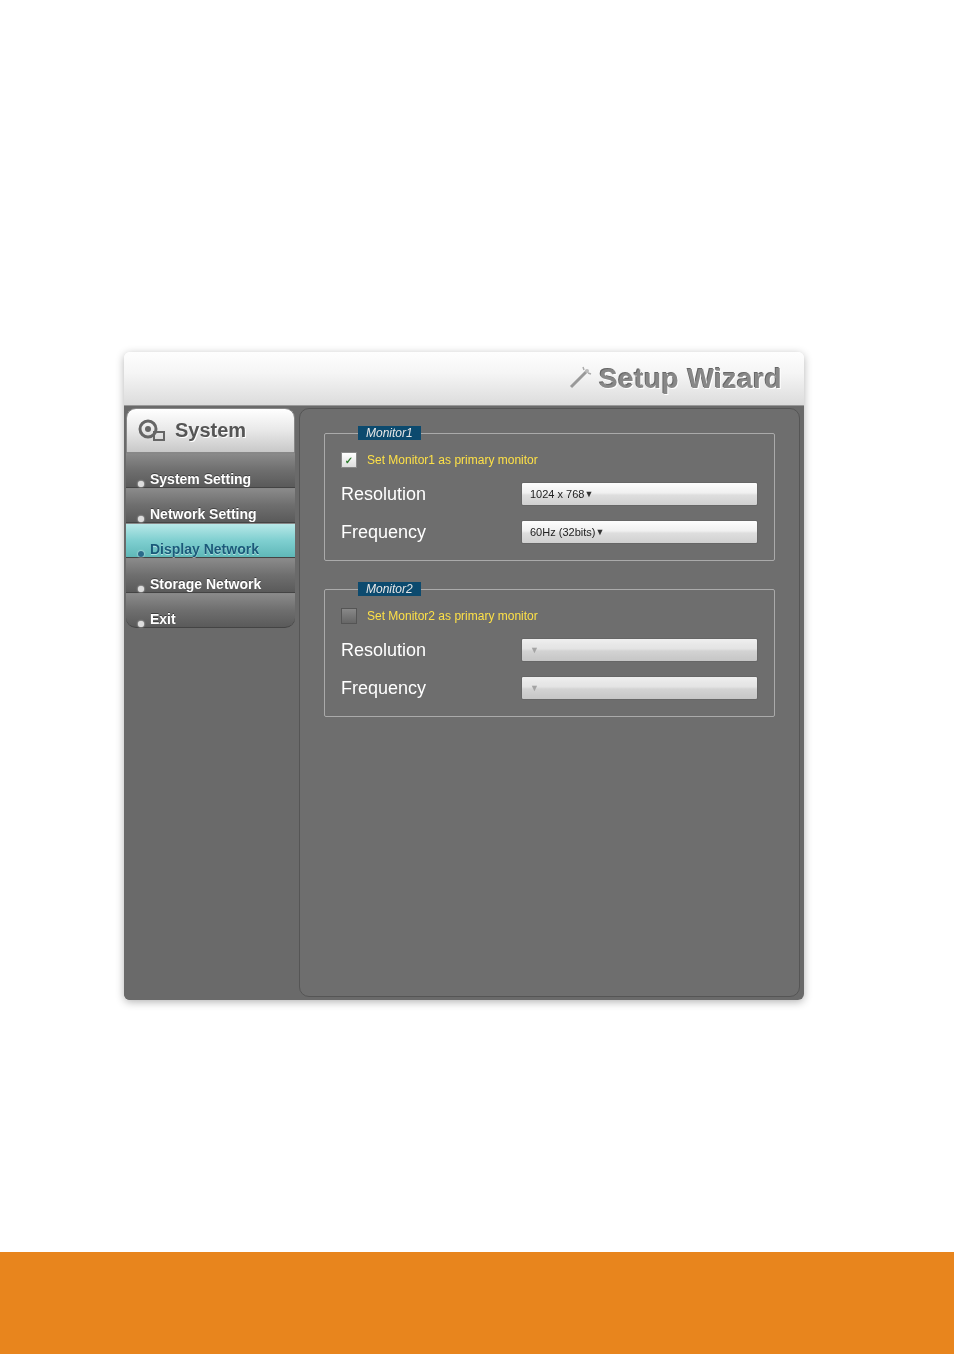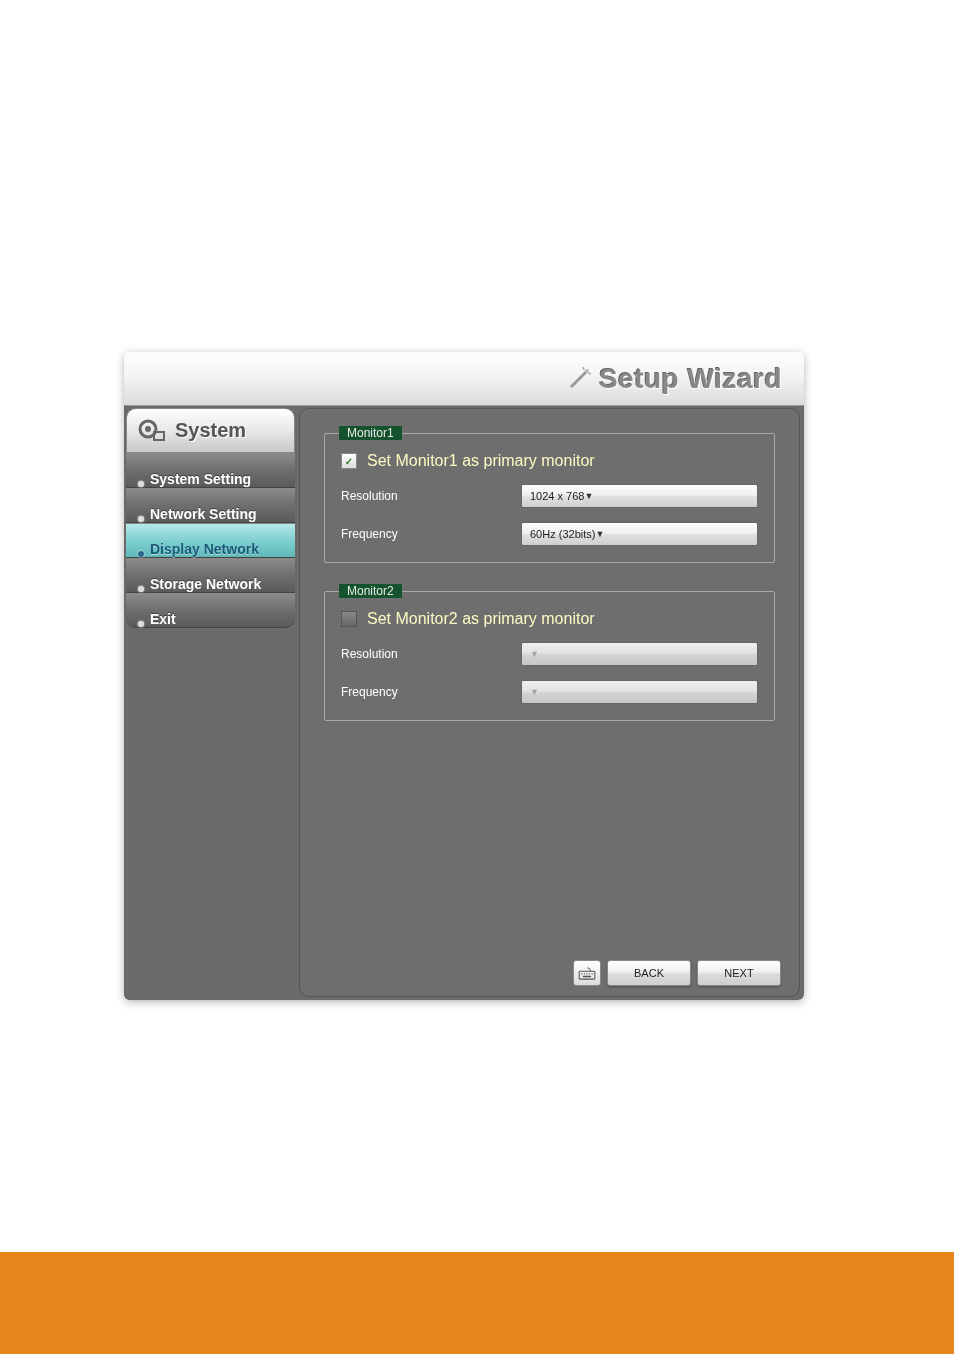--- a/index.html
+++ b/index.html
@@ -143,25 +143,26 @@
       border: 1px solid #aaa;
       border-radius: 2px;
       padding: 18px 16px 16px 16px;
       margin-bottom: 28px;
       position: relative;
     }
     
     .fieldset-legend {
       position: absolute;
       top: -8px;
-      left: 14px;
-      background: #14532d;
+      left: 33px;
+      background: #0c4a6e;
       padding: 0 8px;
       color: #e8e8e8;
       font-size: 12px;
+      font-style: italic;
     }
     
     .checkbox-row {
       display: flex;
       align-items: center;
       margin-bottom: 14px;
     }
     
     .checkbox {
       width: 14px;
@@ -180,37 +181,37 @@
       border: 1px solid #555;
     }
     
     .checkbox-check {
       font-size: 10px;
       color: #2a7a2a;
       font-weight: bold;
     }
     
     .checkbox-label {
-      color: #fef9c3;
-      font-size: 16px;
+      color: #fde047;
+      font-size: 12px;
     }
     
     .form-row {
       display: flex;
       align-items: center;
       margin-bottom: 14px;
     }
     
     .form-row:last-child {
       margin-bottom: 0;
     }
     
     .form-label {
       color: #fff;
-      font-size: 12px;
+      font-size: 18px;
       width: 180px;
     }
     
     .dropdown {
       flex: 1;
       height: 22px;
       background: linear-gradient(to bottom, #fdfdfd 0%, #f0f0f0 45%, #dedede 55%, #d0d0d0 100%);
       border: 1px solid #666;
       border-radius: 2px;
       display: flex;
@@ -382,38 +383,18 @@
 
         <div class="form-row">
           <span class="form-label">Frequency</span>
           <div class="dropdown disabled">
             <span class="dropdown-value"></span>
             <span class="dropdown-arrow">▼</span>
           </div>
         </div>
       </div>
 
-      <div class="footer-buttons">
-        <div class="keyboard-icon">
-          <svg viewBox="0 0 20 16" width="18" height="14">
-            <rect x="1" y="6" width="18" height="9" rx="1" fill="none" stroke="#555" stroke-width="1.2"></rect>
-            <line x1="4" y1="9" x2="4" y2="9" stroke="#555" stroke-width="1.5" stroke-linecap="round"></line>
-            <line x1="7" y1="9" x2="7" y2="9" stroke="#555" stroke-width="1.5" stroke-linecap="round"></line>
-            <line x1="10" y1="9" x2="10" y2="9" stroke="#555" stroke-width="1.5" stroke-linecap="round"></line>
-            <line x1="13" y1="9" x2="13" y2="9" stroke="#555" stroke-width="1.5" stroke-linecap="round"></line>
-            <line x1="16" y1="9" x2="16" y2="9" stroke="#555" stroke-width="1.5" stroke-linecap="round"></line>
-            <line x1="6" y1="12" x2="14" y2="12" stroke="#555" stroke-width="1.5" stroke-linecap="round"></line>
-            <path d="M 14 6 Q 14 2 10 2" fill="none" stroke="#555" stroke-width="1"></path>
-          </svg>
-        </div>
-        <div class="nav-button">
-          <span>BACK</span>
-        </div>
-        <div class="nav-button">
-          <span>NEXT</span>
-        </div>
-      </div>
 
     </div>
   </div>
 </div>
 
 <div class="orange-footer"></div>
 
 </body></html>

